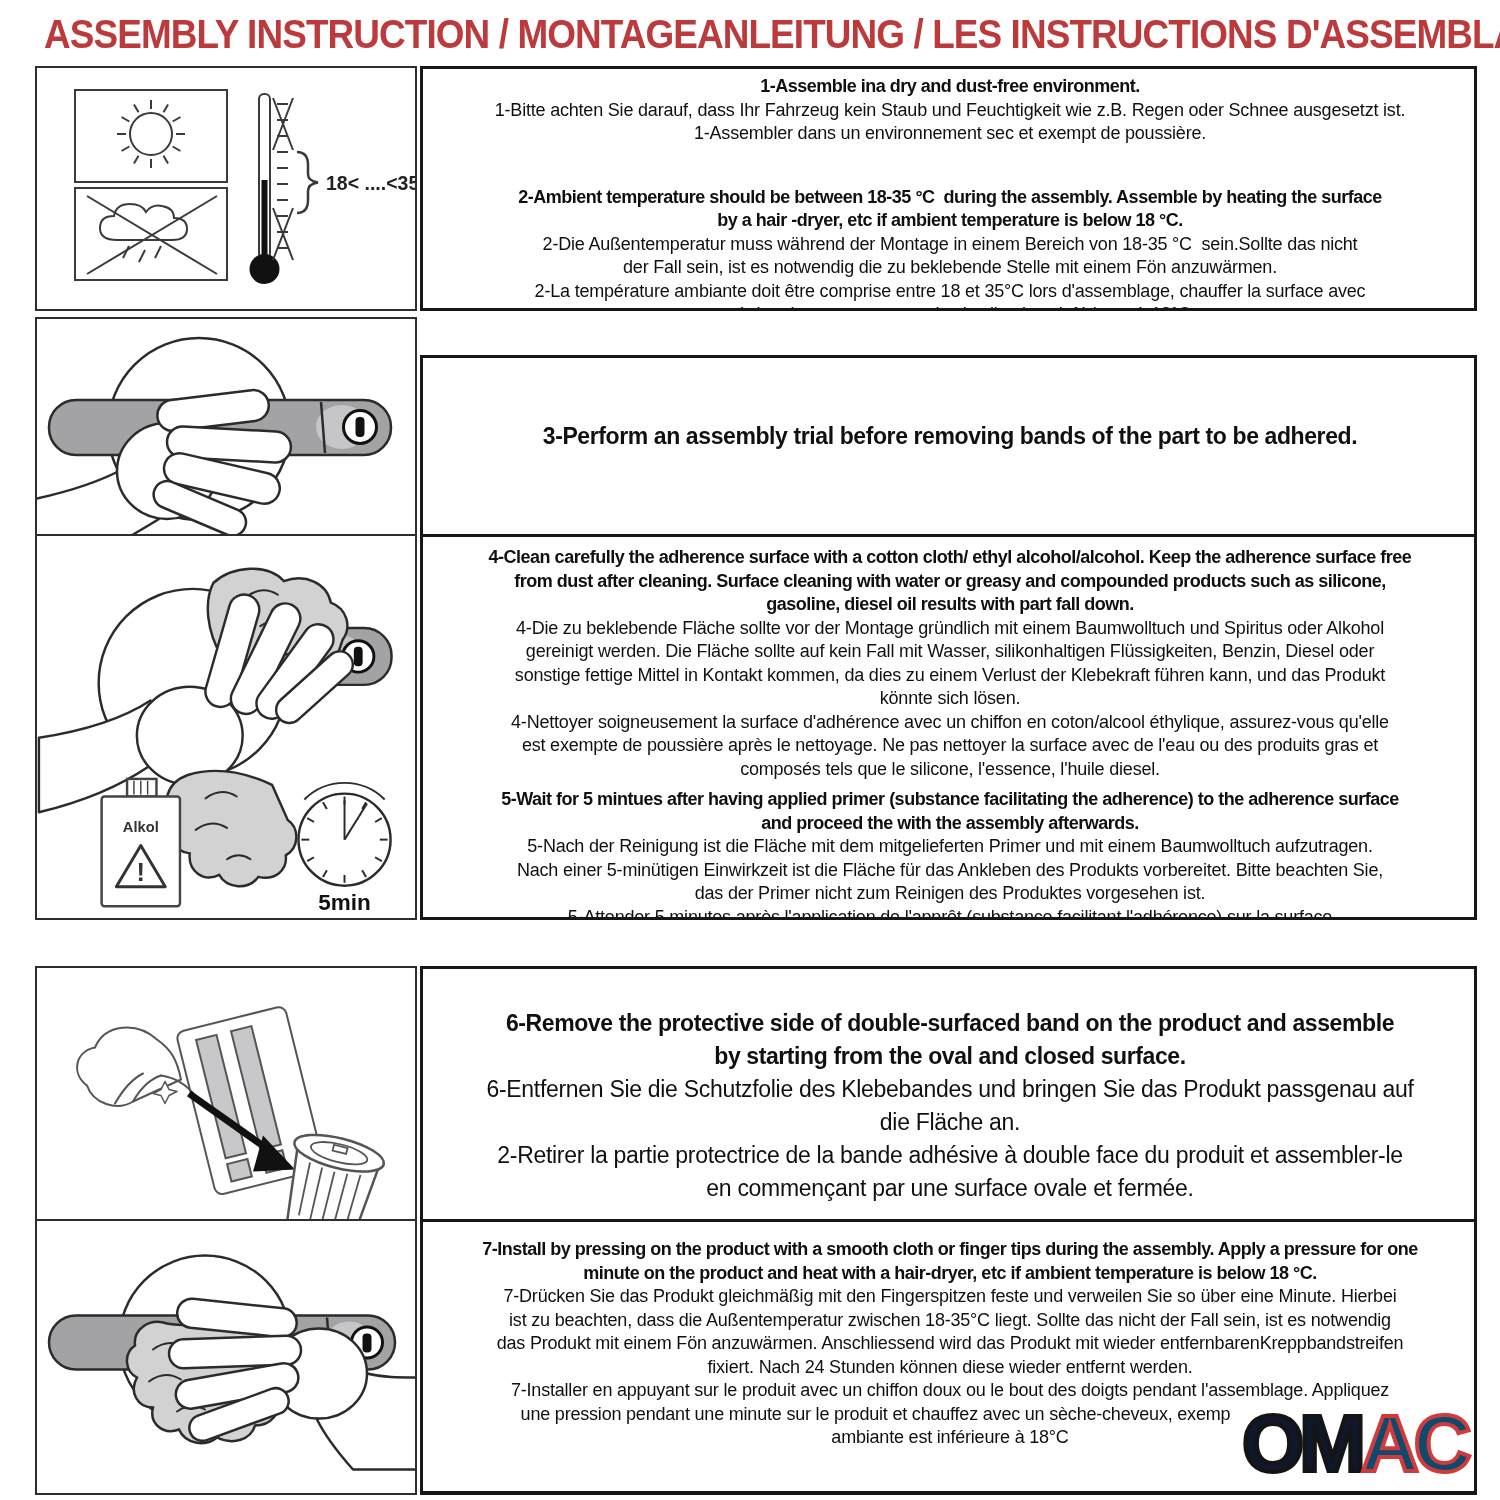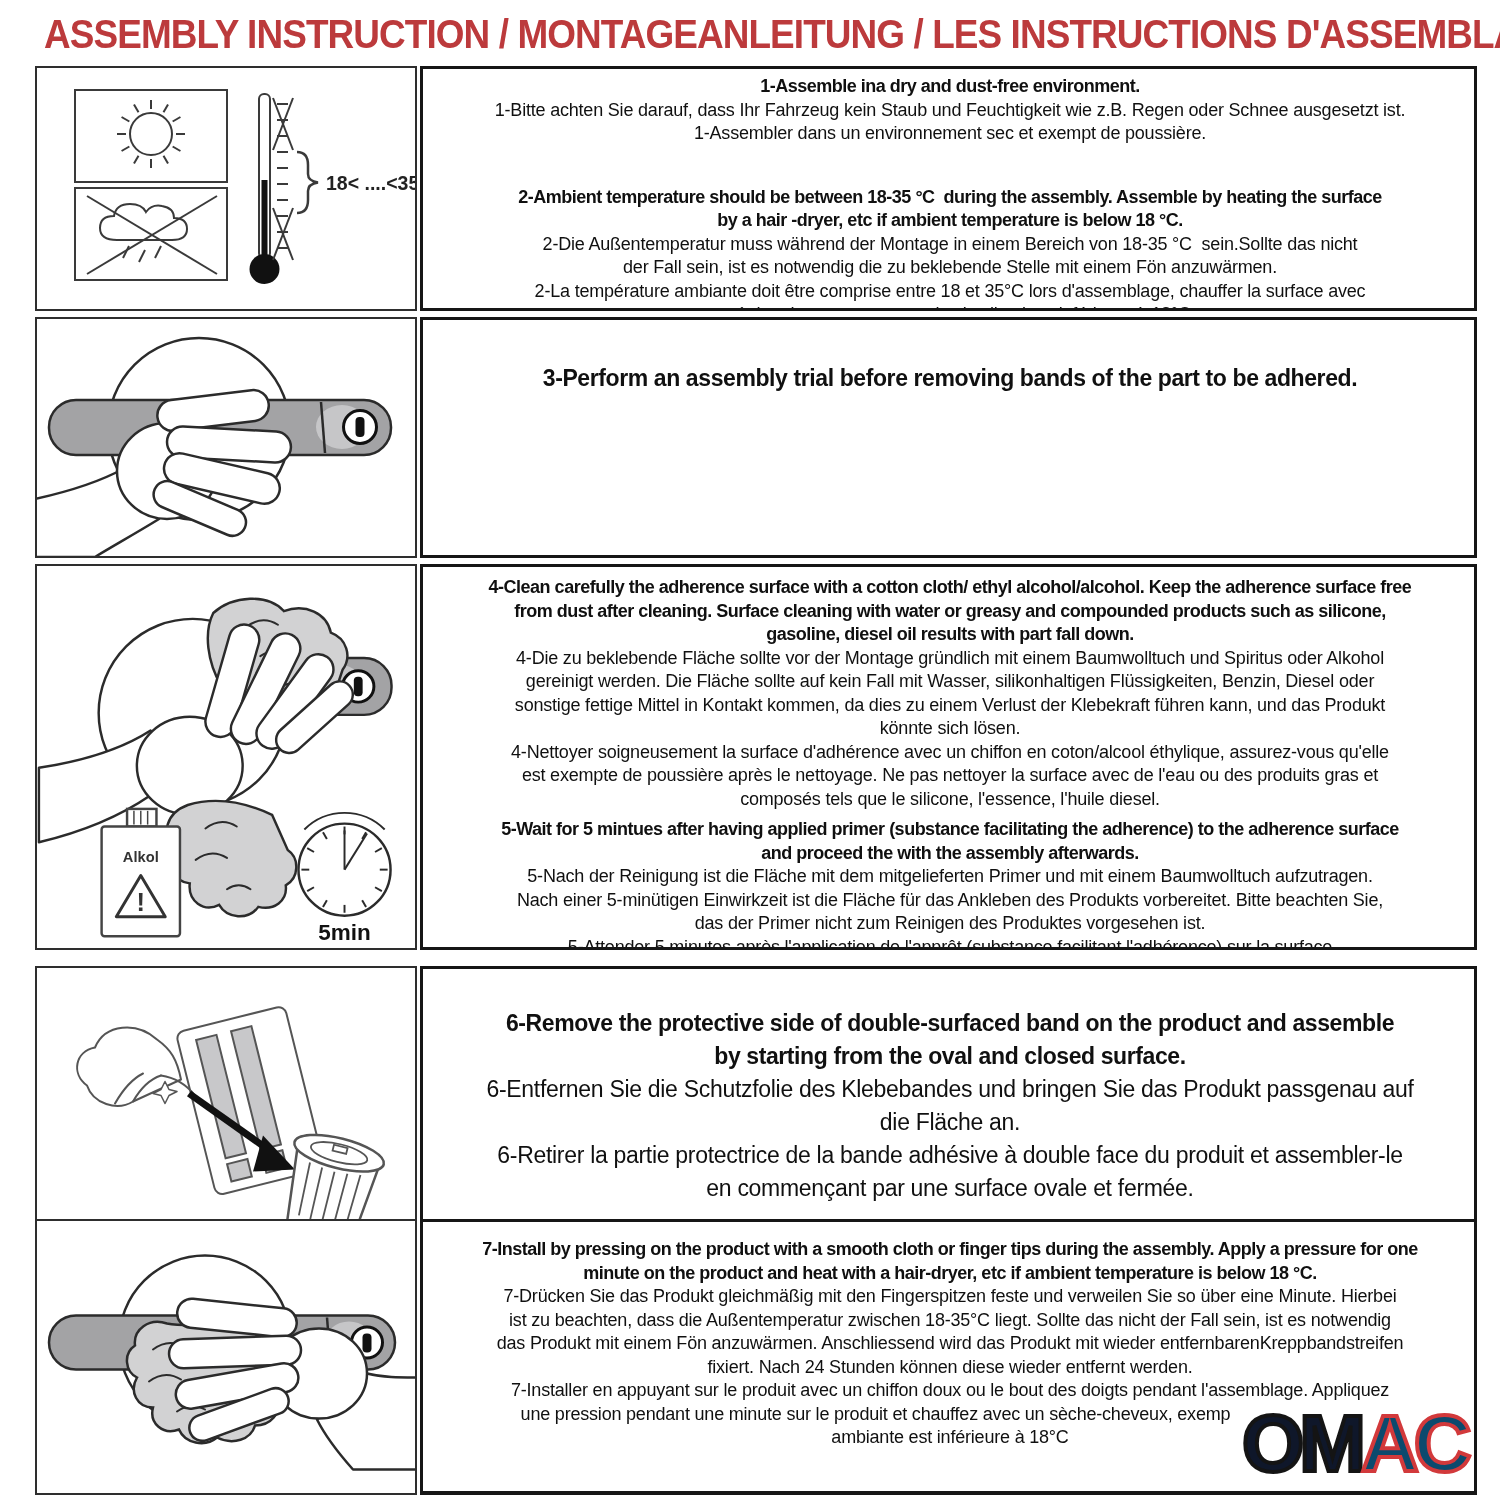--- a/index.html
+++ b/index.html
@@ -9,25 +9,25 @@
   .title { position:absolute; left:44px; top:11px; font-size:41px; font-weight:bold;
            color:#bc3a3c; white-space:nowrap; letter-spacing:-1px;
            transform:scaleX(0.9); transform-origin:left top; }
 
   .box-img { position:absolute; left:35px; width:382px; border:2px solid #2e2e2e; background:#fff; overflow:hidden; }
   .box-txt { position:absolute; left:420px; width:1057px; border:3px solid #161616; background:#fff;
              padding:6px 10px 0 13px; overflow:hidden;text-align:center; }
 
   .r1 { top:66px;  height:245px; }
   .r2 { top:317px; height:241px; }
-  .r3 { top:564px; height:386px; }
+  .r3 { top:534px; height:386px; }
   .r4 { top:966px; height:318px; }
   .r5 { top:1219px; height:276px; }
 
-  .box-txt.r2 { padding-top:42px; }
+  .box-txt.r2 { padding-top:62px;margin-top:38px; }
   .box-txt.r3 { padding-top:9px; }
   .box-txt.r4 { padding-top:38px; }
   .box-txt.r5 { padding-top:16px; border-bottom-width:4px; }
 
   .para { font-size:18px; line-height:23.5px; letter-spacing:-0.2px; color:#101010; white-space:pre; }
   .para.bold { font-weight:bold; letter-spacing:-0.5px; }
   .para.gap-lg { margin-top:40px; }
   .para.gap-sm { margin-top:7px; }
   .large .para { font-size:23px; line-height:33px; letter-spacing:-0.3px; }
   .large .para.bold { letter-spacing:-0.4px; }
@@ -248,21 +248,21 @@
       <ellipse cx="292" cy="148" rx="29" ry="9" stroke-width="1.8"></ellipse>
       <rect x="285" y="141" width="14" height="6" stroke-width="1.8"></rect>
     </g>
   </svg>
 </div>
 <div class="box-txt r4 large">
     <p class="para bold">6-Remove the protective side of double-surfaced band on the product and assemble
 by starting from the oval and closed surface.</p>
     <p class="para ">6-Entfernen Sie die Schutzfolie des Klebebandes und bringen Sie das Produkt passgenau auf
 die Fläche an.
-6-Retirer la partie protectrice de la bande adhésive à double face du produit et assembler-le
+2-Retirer la partie protectrice de la bande adhésive à double face du produit et assembler-le
 en commençant par une surface ovale et fermée.</p>
   </div>
 
 <div class="box-img r5">
   <svg viewBox="0 0 378 223">
     <circle cx="168" cy="96" r="86" fill="#fff" stroke="#2b2b2b" stroke-width="2.5"></circle>
     <g stroke="#2b2b2b" stroke-width="2.5">
       <rect x="12" y="70" width="346" height="54" rx="27" fill="#a3a3a5"></rect>
       <ellipse cx="312" cy="97" rx="24" ry="21" fill="#c6c6c8" stroke="none"></ellipse>
       <line x1="290" y1="72" x2="294" y2="122"></line>

